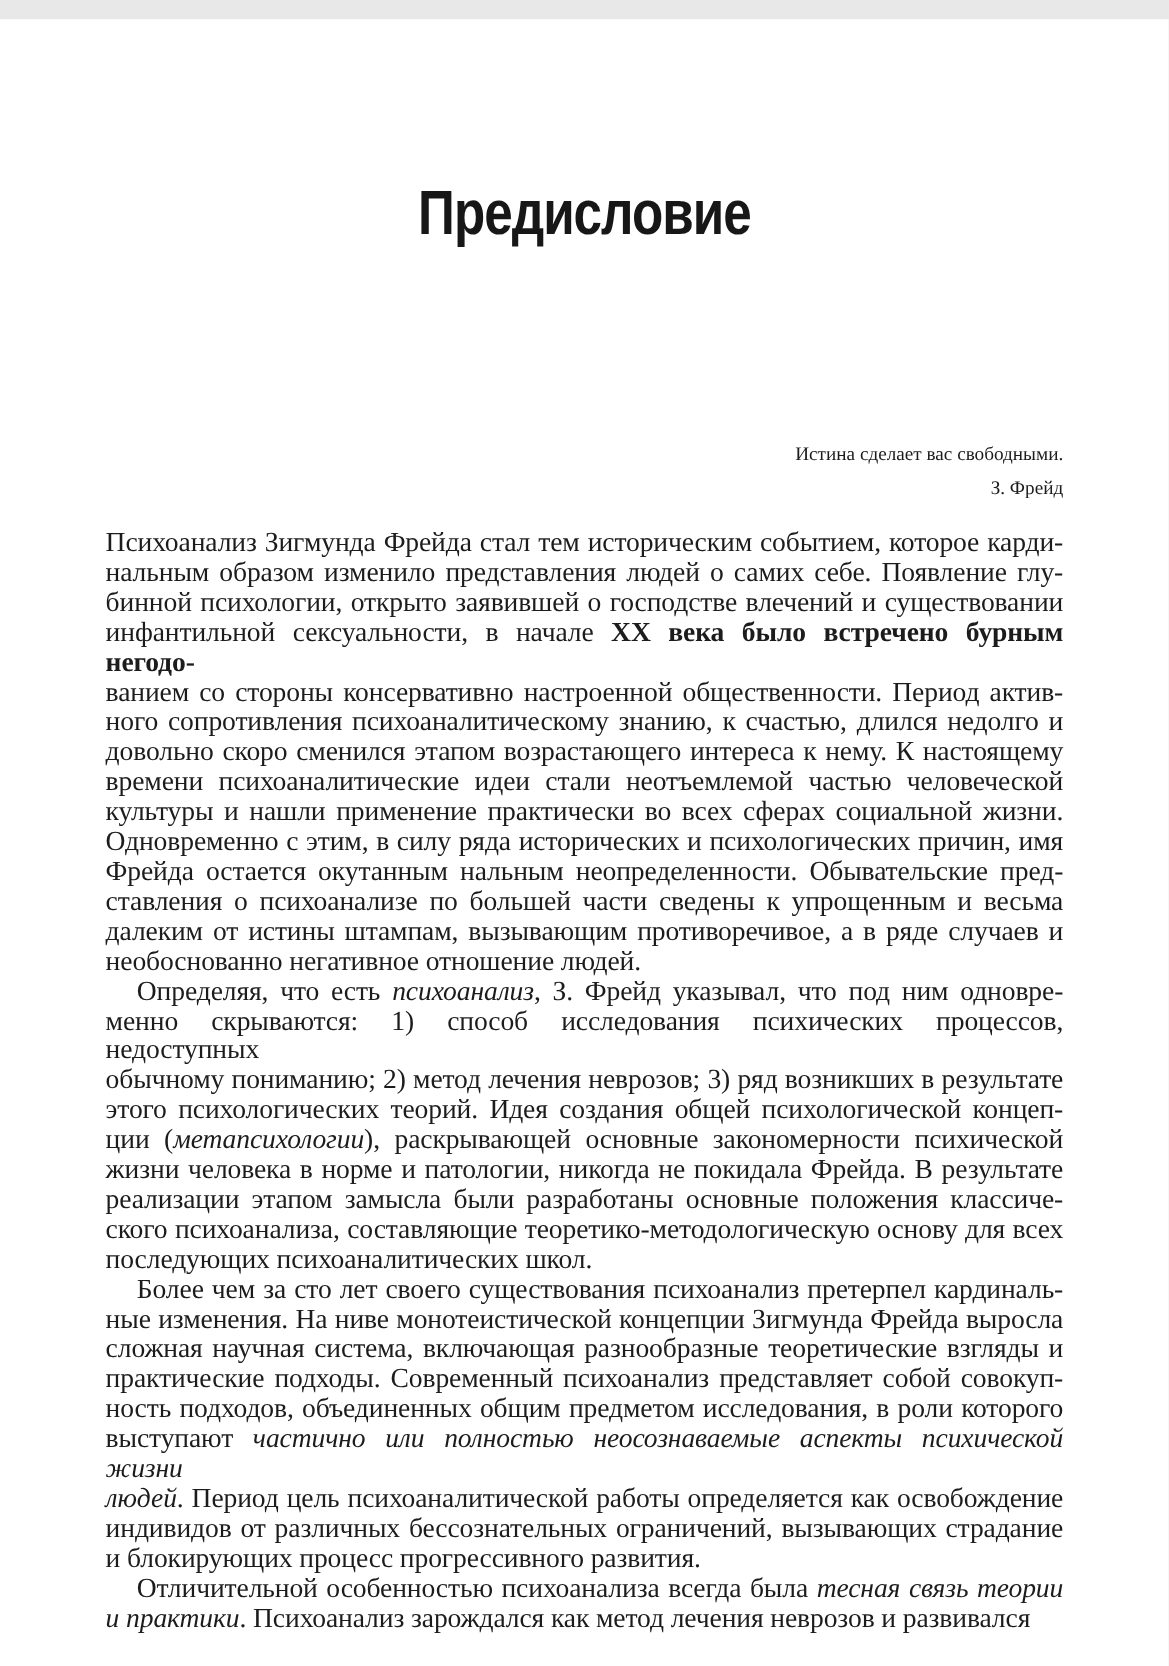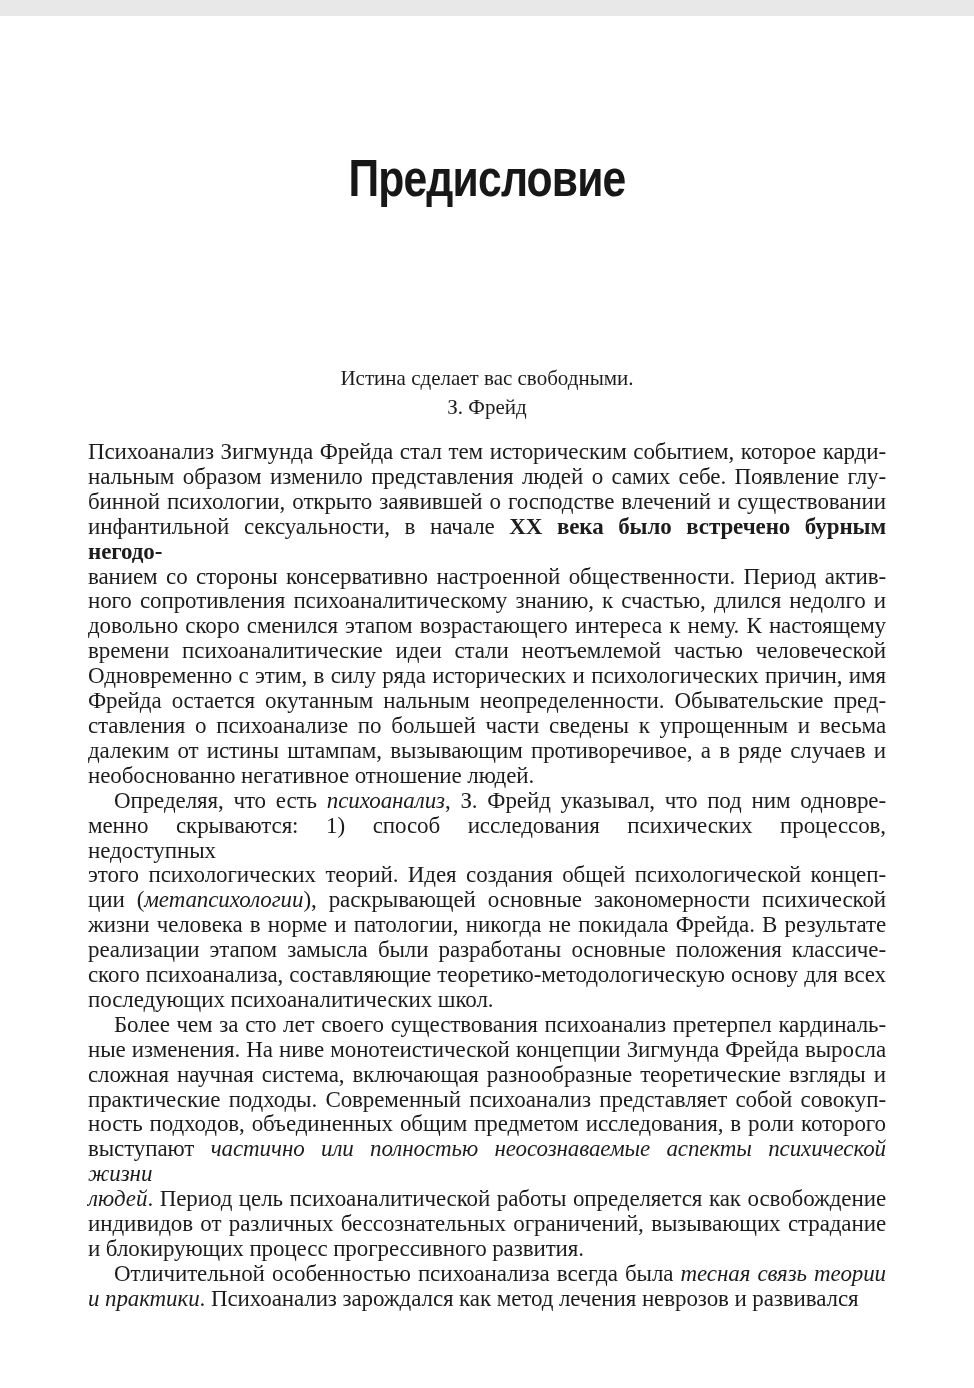--- a/index.html
+++ b/index.html
@@ -34,22 +34,22 @@
     white-space: nowrap;
   }
   .title .squeeze {
     display: inline-block;
     transform: scaleX(0.82);
     transform-origin: center;
     letter-spacing: -1px;
   }
   .epigraph {
     margin-top: 160px;
-    text-align: center;
-    font-size: 21px;
+    text-align: right;
+    font-size: 16px;
     line-height: 29px;
   }
   .epigraph .author {
   }
   .body-text {
     margin-top: 18px;
     font-size: 23px;
     line-height: 24.9px;
     letter-spacing: -0.1px;
   }
@@ -85,29 +85,31 @@
     <div class="body-text">
         <div class="paragraph">
           <div class="line"><span class="run">Психоанализ Зигмунда Фрейда стал тем историческим событием, которое карди-</span></div>
           <div class="line"><span class="run">нальным образом изменило представления людей о самих себе. Появление глу-</span></div>
           <div class="line"><span class="run">бинной психологии, открыто заявившей о господстве влечений и существовании</span></div>
           <div class="line"><span class="run">инфантильной сексуальности, в начале </span><span class="run bold">XX века было встречено бурным негодо-</span></div>
           <div class="line"><span class="run">ванием со стороны консервативно настроенной общественности. Период актив-</span></div>
           <div class="line"><span class="run">ного сопротивления психоаналитическому знанию, к счастью, длился недолго и</span></div>
           <div class="line"><span class="run">довольно скоро сменился этапом возрастающего интереса к нему. К настоящему</span></div>
           <div class="line"><span class="run">времени психоаналитические идеи стали неотъемлемой частью человеческой</span></div>
+          <div class="line"><span class="run">культуры и нашли применение практически во всех сферах социальной жизни.</span></div>
           <div class="line"><span class="run">Одновременно с этим, в силу ряда исторических и психологических причин, имя</span></div>
           <div class="line"><span class="run">Фрейда остается окутанным нальным неопределенности. Обывательские пред-</span></div>
           <div class="line"><span class="run">ставления о психоанализе по большей части сведены к упрощенным и весьма</span></div>
           <div class="line"><span class="run">далеким от истины штампам, вызывающим противоречивое, а в ряде случаев и</span></div>
           <div class="line last"><span class="run">необоснованно негативное отношение людей.</span></div>
         </div>
         <div class="paragraph">
           <div class="line indent"><span class="run">Определяя, что есть </span><span class="run italic">психоанализ</span><span class="run">, З. Фрейд указывал, что под ним одновре-</span></div>
           <div class="line"><span class="run">менно скрываются: 1) способ исследования психических процессов, недоступных</span></div>
+          <div class="line"><span class="run">обычному пониманию; 2) метод лечения неврозов; 3) ряд возникших в результате</span></div>
           <div class="line"><span class="run">этого психологических теорий. Идея создания общей психологической концеп-</span></div>
           <div class="line"><span class="run">ции (</span><span class="run italic">метапсихологии</span><span class="run">), раскрывающей основные закономерности психической</span></div>
           <div class="line"><span class="run">жизни человека в норме и патологии, никогда не покидала Фрейда. В результате</span></div>
           <div class="line"><span class="run">реализации этапом замысла были разработаны основные положения классиче-</span></div>
           <div class="line"><span class="run">ского психоанализа, составляющие теоретико-методологическую основу для всех</span></div>
           <div class="line last"><span class="run">последующих психоаналитических школ.</span></div>
         </div>
         <div class="paragraph">
           <div class="line indent"><span class="run">Более чем за сто лет своего существования психоанализ претерпел кардиналь-</span></div>
           <div class="line"><span class="run">ные изменения. На ниве монотеистической концепции Зигмунда Фрейда выросла</span></div>

